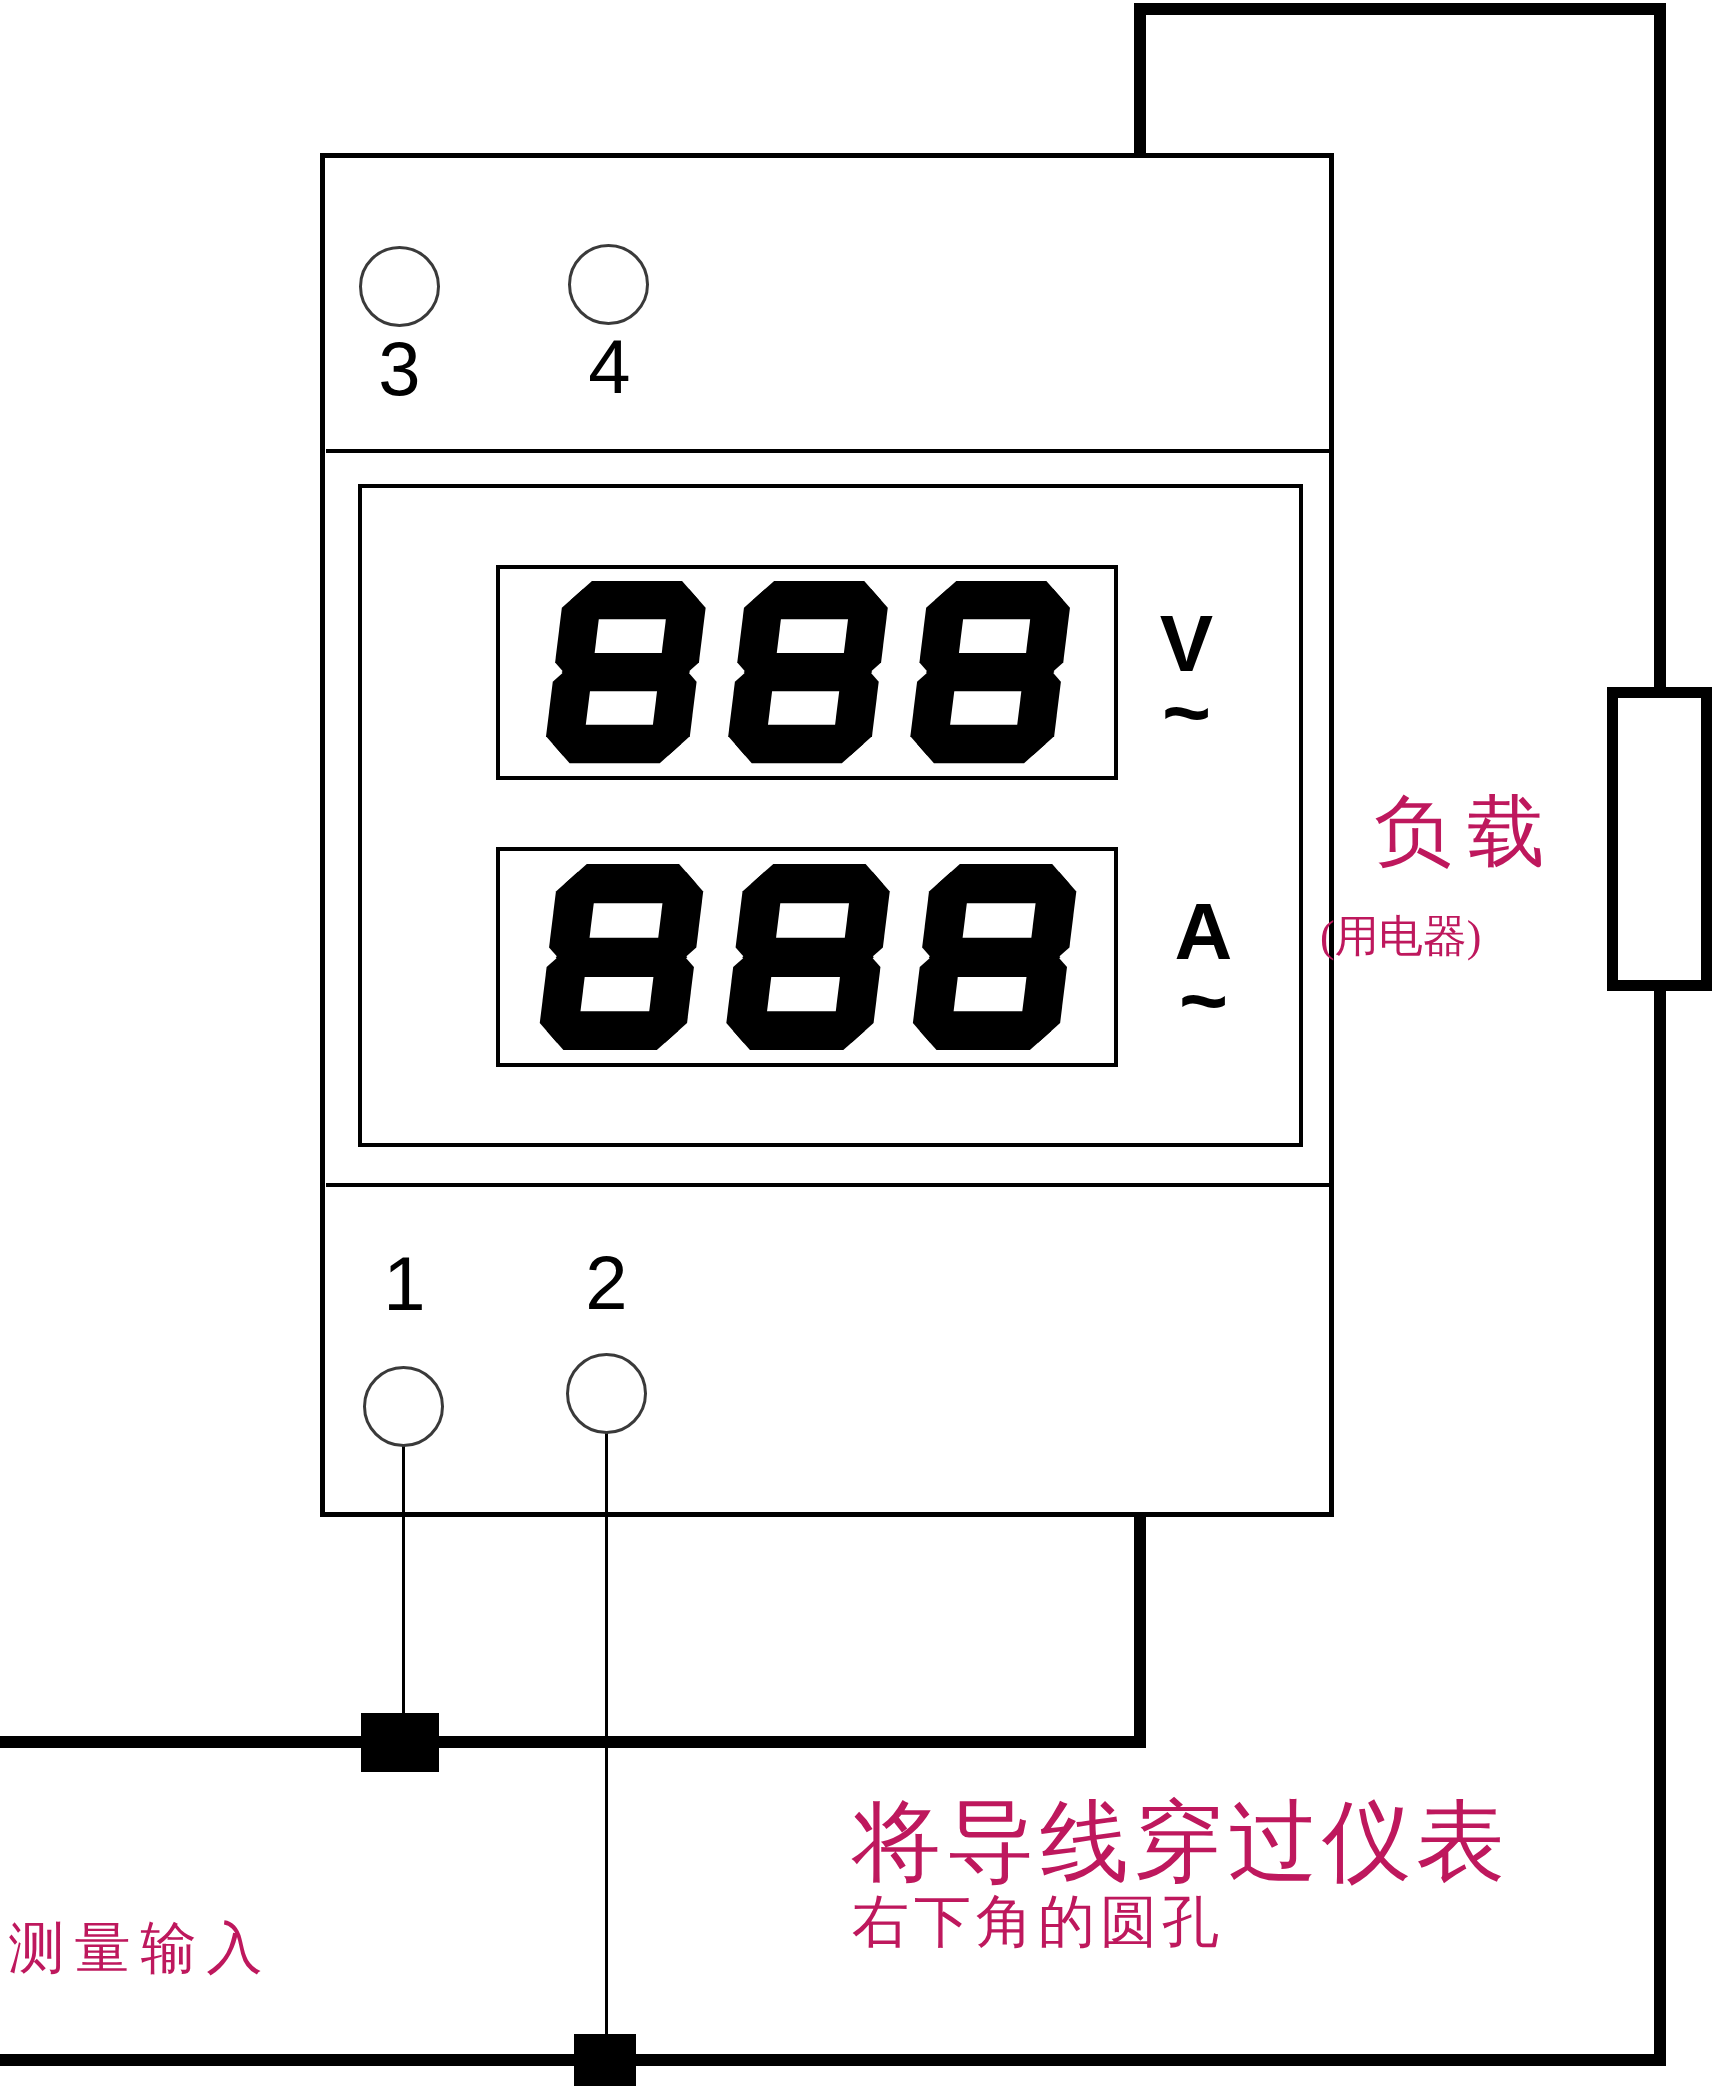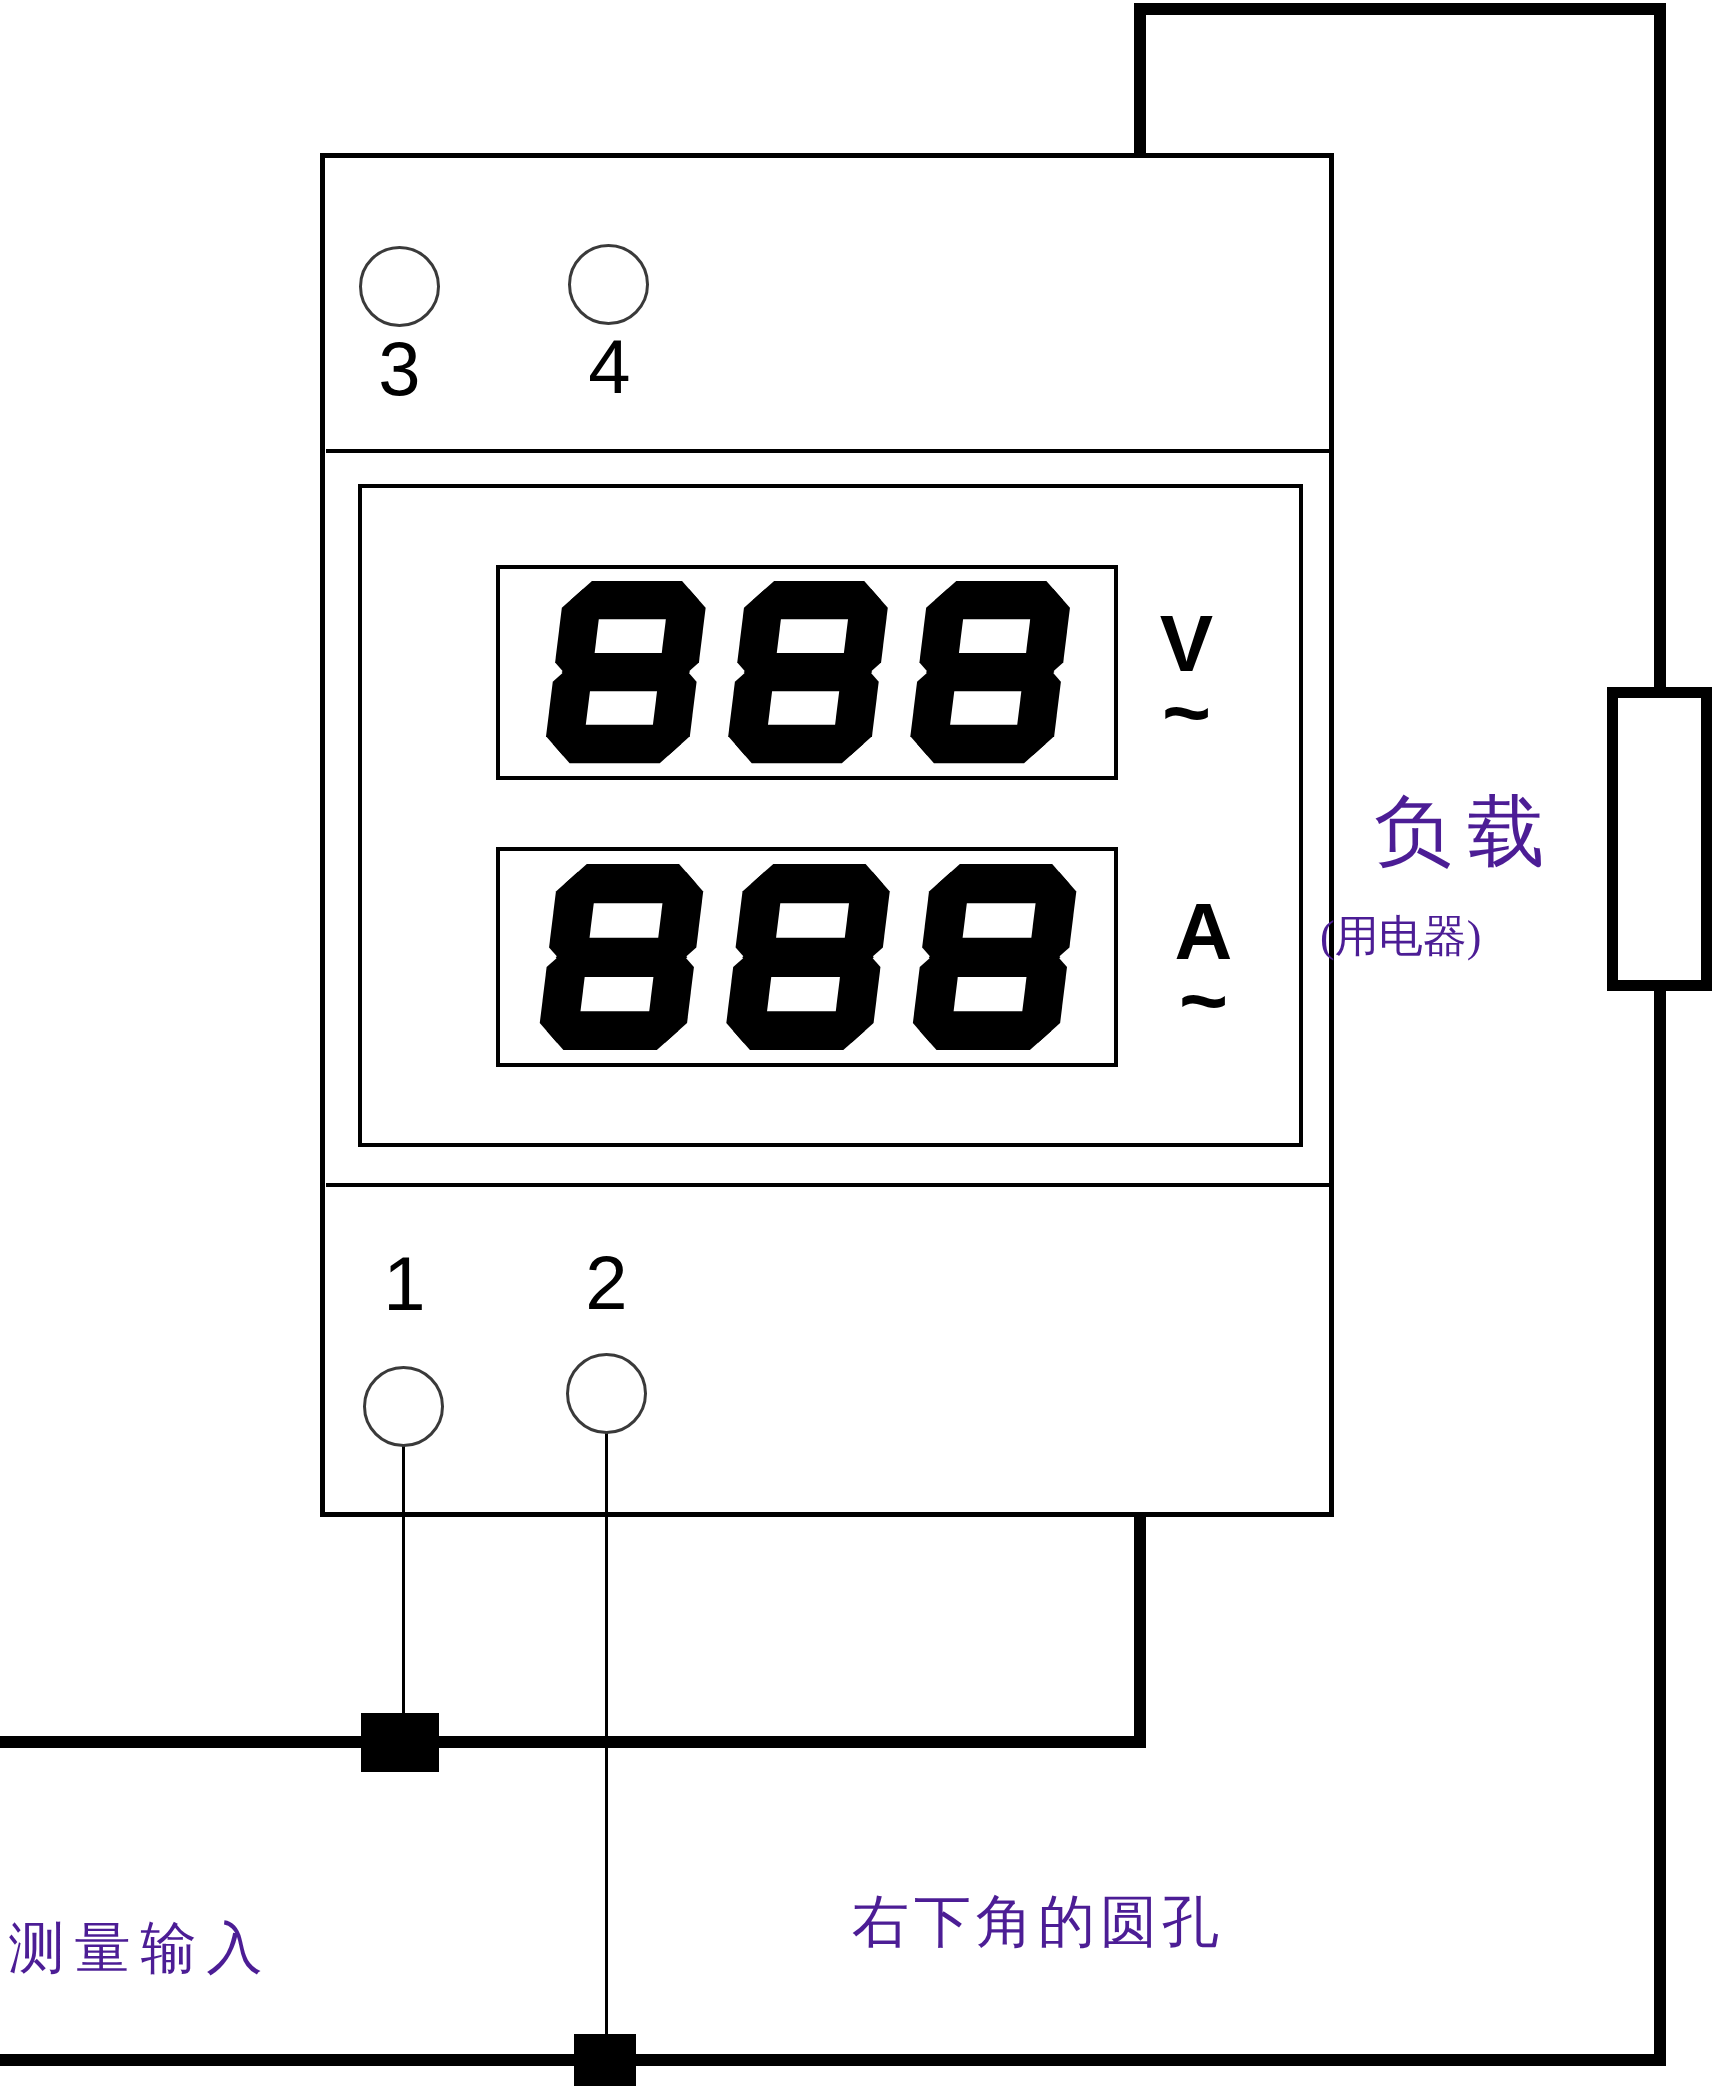--- a/index.html
+++ b/index.html
@@ -16,21 +16,21 @@
   .dispbox svg{width:96%;height:88%;}
   .divider{position:absolute;background:#000;height:4.2px;}
   .circle{position:absolute;width:81px;height:81px;border:3.4px solid #3a3a3a;border-radius:50%;
     background:#fff;box-sizing:border-box;}
   .num{position:absolute;width:51px;text-align:center;font-size:76px;line-height:1;
     font-family:"Liberation Sans",sans-serif;}
   .unit{position:absolute;width:93px;text-align:center;font-weight:700;
     font-family:"Liberation Sans",sans-serif;}
   .unit .u{font-size:80px;line-height:1;display:block;}
   .unit .w{font-size:84px;line-height:0.55;display:block;margin-top:5px;}
-  .cn{position:absolute;font-family:"Liberation Serif","DejaVu Serif",serif;color:#4c1d95;}
+  .cn{position:absolute;font-family:"Liberation Serif","DejaVu Serif",serif;color:#be185d;}
   .load-rect{position:absolute;background:#fff;border:11.8px solid #000;box-sizing:border-box;}
 </style>
 </head>
 <body>
 
 <div id="stage">
 
   <div class="box" style="left:320px;top:153px;width:1014px;height:1364px;"></div>
   <div class="divider" style="left:326px;top:449px;width:1004px;"></div>
   <div class="divider" style="left:326px;top:1183px;width:1004px;"></div>
@@ -122,16 +122,17 @@
   <div class="circle" style="left:568px;top:244px;"></div>
   <div class="num" style="left:374px;top:331px;">3</div>
   <div class="num" style="left:584px;top:329px;">4</div>
 
   <div class="num" style="left:379px;top:1246px;">1</div>
   <div class="num" style="left:581px;top:1245px;">2</div>
   <div class="circle" style="left:363px;top:1366px;"></div>
   <div class="circle" style="left:566px;top:1353px;"></div>
 
   <div class="cn" style="left:8.4px;top:1876px;font-size:56px;letter-spacing:10px;line-height:1;margin-top:44px;">测量输入</div>
+  <div class="cn" style="left:852px;top:1798px;font-size:89px;letter-spacing:5px;line-height:1;">将导线穿过仪表</div>
   <div class="cn" style="left:852px;top:1893px;font-size:57px;letter-spacing:5px;line-height:1;">右下角的圆孔</div>
 
 </div>
 
 
 </body></html>

